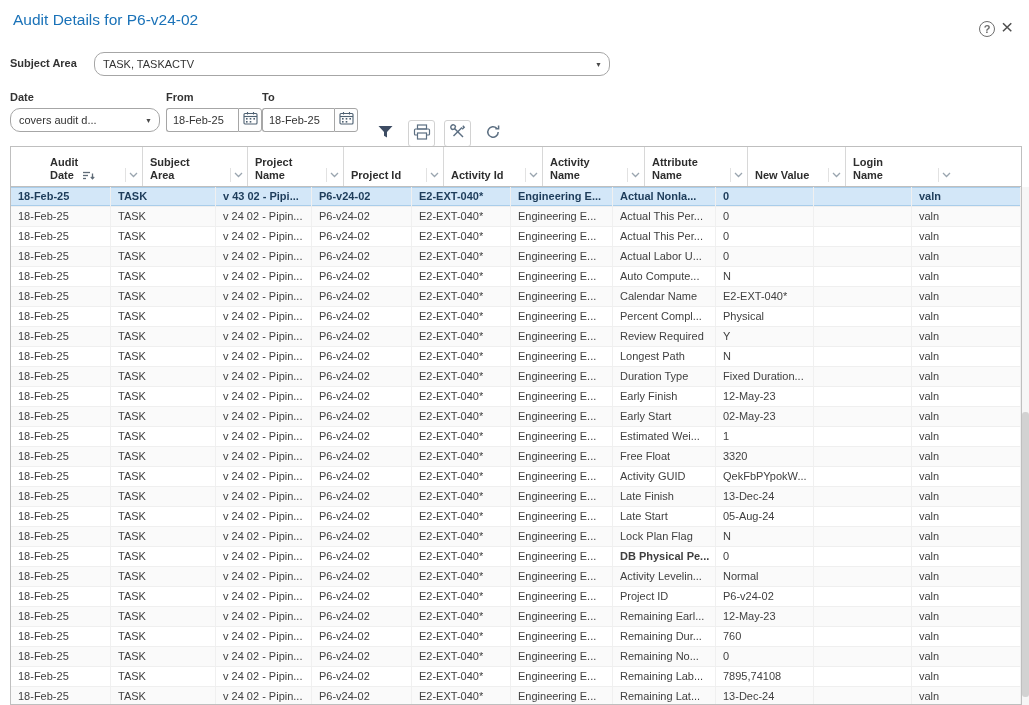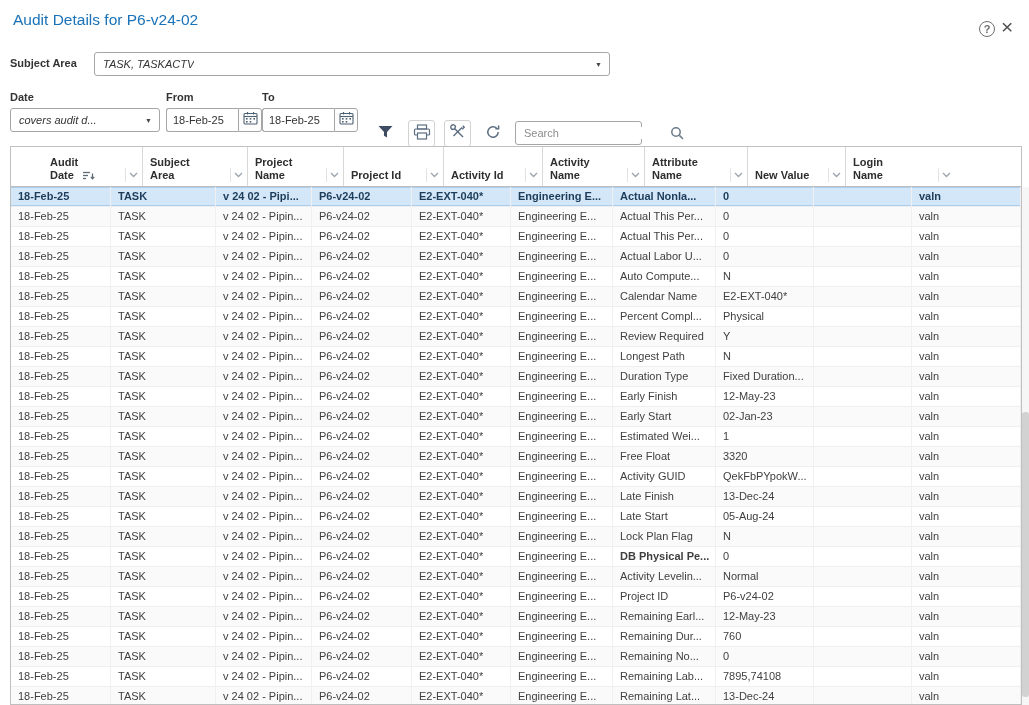--- a/index.html
+++ b/index.html
@@ -7,22 +7,22 @@
   .stage { position:relative; width:1029px; height:596px; background:#fff; }
 
   .page-title { position:absolute; left:13px; top:11px; font-size:15.5px; font-weight:400; color:#1a72b8; }
 
   .help-btn { position:absolute; left:979px; top:21px; width:16px; height:16px; border:1.4px solid #6e6e6e; border-radius:50%;
               color:#6e6e6e; font-size:11px; font-weight:bold; display:flex; align-items:center; justify-content:center; cursor:pointer; }
   .close-btn { position:absolute; left:1001px; top:15px; font-size:21px; color:#4f4f4f; cursor:pointer; line-height:24px; }
 
   .lbl { position:absolute; font-size:11px; font-weight:bold; color:#333; }
 
-  .combo { position:absolute; height:24px; border:1px solid #a6a6a6; border-radius:3px; background:#fff;
-           display:flex; align-items:center; padding:0 20px 0 8px; cursor:pointer;font-style:italic; }
+  .combo { position:absolute; height:24px; border:1px solid #a6a6a6; border-radius:10px; background:#fff;
+           display:flex; align-items:center; padding:0 20px 0 8px; cursor:pointer; }
   .combo .combo-value { font-size:11px; color:#333; white-space:nowrap; overflow:hidden; }
   .combo .combo-arrow { position:absolute; right:7px; top:8px; font-size:7px; color:#4a4a4a; }
 
   .dateb { position:absolute; top:108px; height:24px; display:flex; }
   .dateb input { width:72px; height:24px; border:1px solid #a6a6a6; border-right:none; border-radius:3px 0 0 3px;
                  font-size:11px; color:#333; padding:0 6px; font-family:"Liberation Sans", sans-serif; outline:none; }
   .cal-btn { width:24px; height:24px; border:1px solid #a6a6a6; border-radius:0 3px 3px 0; background:#fdfdfd;
              display:flex; align-items:center; justify-content:center; cursor:pointer; }
 
   .tool-btn { position:absolute; top:120px; width:27px; height:27px; display:flex; align-items:center; justify-content:center;
@@ -143,29 +143,20 @@
           <path d="M12.8 1.8l1.4 1.4-2 2"></path>
         </svg></span>
   </div>
   <div class="tool-btn" style="left:479px;">
     <span><svg width="16" height="16" viewBox="0 0 16 16" fill="none" stroke="#5c6f82" stroke-width="1.5">
           <path d="M13.2 8a5.2 5.2 0 1 1-1.5-3.7"></path>
           <path d="M13.6 1.6v3.2h-3.2"></path>
         </svg></span>
   </div>
 
-  <div class="search-box">
-    <input type="text" placeholder="Search" style="">
-    <span class="mag">
-        <svg width="14" height="14" viewBox="0 0 14 14" fill="none" stroke="#6a7a88" stroke-width="1.5">
-          <circle cx="6" cy="6" r="4.2"></circle>
-          <line x1="9.4" y1="9.4" x2="13" y2="13"></line>
-        </svg>
-      </span>
-  </div>
 
   <div class="grid">
     <div class="ghead">
         <div class="hcell" style="width: 100px; margin-left: 32px;">
           <span class="hlabel">Audit
 Date</span>
           <span class="sort-ic">
             <svg width="13" height="12" viewBox="0 0 13 12" fill="none" stroke="#5f6b77" stroke-width="1.3">
               <line x1="1" y1="2.5" x2="8" y2="2.5"></line>
               <line x1="1" y1="5.5" x2="6" y2="5.5"></line>
@@ -247,21 +238,21 @@
             <svg width="9" height="6" viewBox="0 0 9 6">
               <path d="M1 1l3.5 3.5L8 1" fill="none" stroke="#9aa5af" stroke-width="1.3"></path>
             </svg>
           </span>
         </div>
       </div>
     <div class="gbody">
         <div class="trow selected">
           <div class="tcell" style="width: 100px;">18-Feb-25</div>
           <div class="tcell" style="width: 105px;">TASK</div>
-          <div class="tcell" style="width: 96px;">v 24 02 - Pipi...</div>
+          <div class="tcell" style="width: 96px;">v 43 02 - Pipi...</div>
           <div class="tcell" style="width: 100px;">P6-v24-02</div>
           <div class="tcell" style="width: 99px;">E2-EXT-040*</div>
           <div class="tcell" style="width: 102px;">Engineering E...</div>
           <div class="tcell" style="width: 103px;">Actual Nonla...</div>
           <div class="tcell" style="width: 98px;">0</div>
           <div class="tcell" style="width: 98px;"></div>
           <div class="tcell" style="width: 109px;">valn</div>
         </div>
         <div class="trow">
           <div class="tcell" style="width: 100px;">18-Feb-25</div>
@@ -384,21 +375,21 @@
           <div class="tcell" style="width: 109px;">valn</div>
         </div>
         <div class="trow">
           <div class="tcell" style="width: 100px;">18-Feb-25</div>
           <div class="tcell" style="width: 105px;">TASK</div>
           <div class="tcell" style="width: 96px;">v 24 02 - Pipin...</div>
           <div class="tcell" style="width: 100px;">P6-v24-02</div>
           <div class="tcell" style="width: 99px;">E2-EXT-040*</div>
           <div class="tcell" style="width: 102px;">Engineering E...</div>
           <div class="tcell" style="width: 103px;">Early Start</div>
-          <div class="tcell" style="width: 98px;">02-Jan-23</div>
+          <div class="tcell" style="width: 98px;">02-May-23</div>
           <div class="tcell" style="width: 98px;"></div>
           <div class="tcell" style="width: 109px;">valn</div>
         </div>
         <div class="trow">
           <div class="tcell" style="width: 100px;">18-Feb-25</div>
           <div class="tcell" style="width: 105px;">TASK</div>
           <div class="tcell" style="width: 96px;">v 24 02 - Pipin...</div>
           <div class="tcell" style="width: 100px;">P6-v24-02</div>
           <div class="tcell" style="width: 99px;">E2-EXT-040*</div>
           <div class="tcell" style="width: 102px;">Engineering E...</div>

